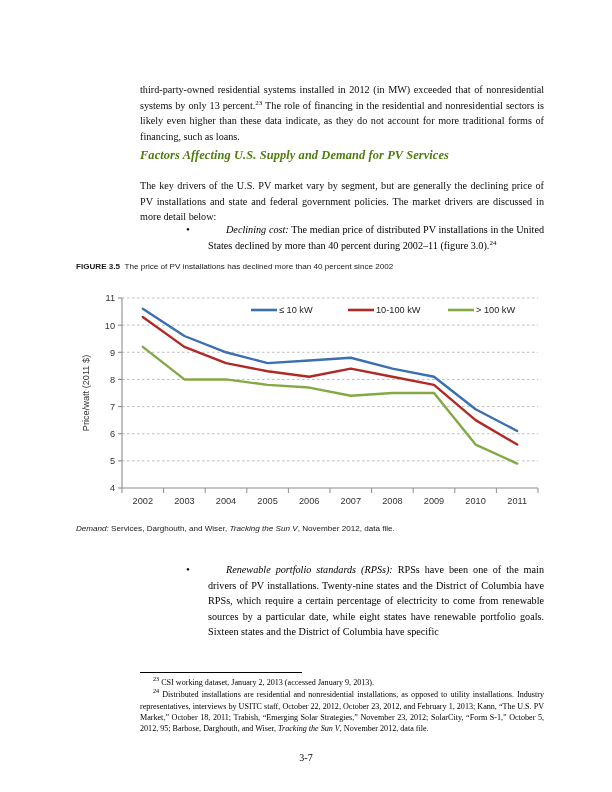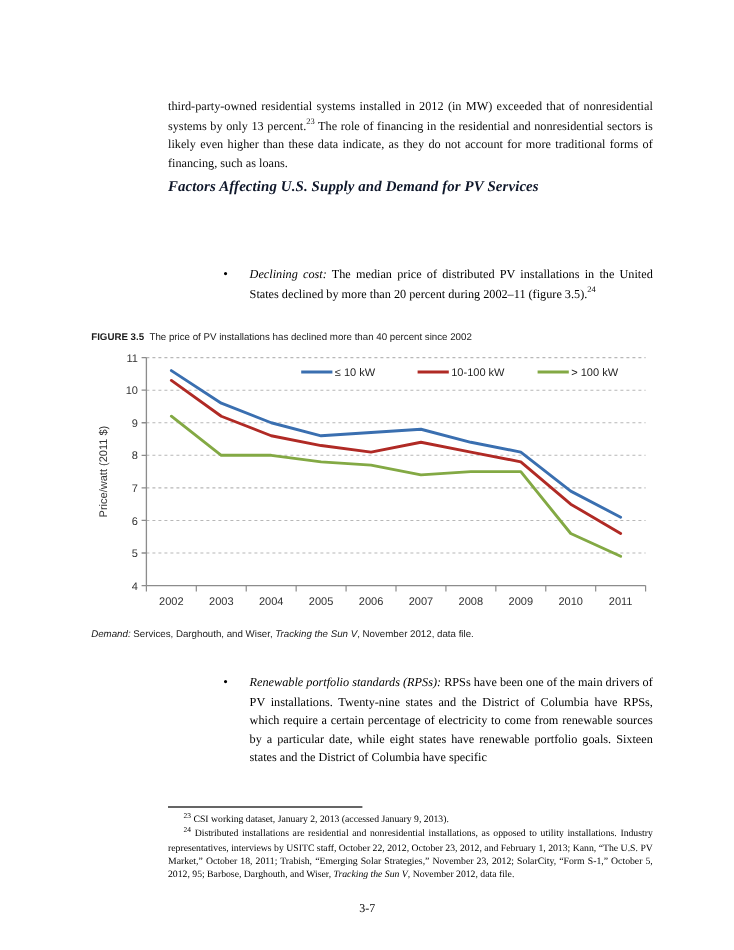--- a/index.html
+++ b/index.html
@@ -20,21 +20,21 @@
     line-height: 15.6px;
     text-align: justify;
     color: #0b0b0b;
   }
   #para-intro { left: 140px; top: 72px; width: 404px; text-indent: 0; }
   #section-heading {
     position: absolute; left: 140px; top: 138px; width: 404px;
     font-family: "Liberation Serif", serif;
     font-weight: bold; font-style: italic;
     font-size: 12.4px; letter-spacing: 0.1px;
-    color: #0f172a;
+    color: #4d7c0f;
   }
   #para-drivers { left: 140px; top: 168px; width: 404px; }
 
   .bullet-row {
     position: absolute;
     display: flex;
     width: 404px;
   }
   .bullet-dot {
     width: 22px; flex: 0 0 22px;
@@ -42,28 +42,28 @@
     text-align: left;
   }
   .bullet-body {
     flex: 1 1 auto;
     font-family: "Liberation Serif", serif;
     font-size: 10.2px; line-height: 15.6px;
     text-align: justify;
   }
   #bullet-declining-cost { left: 186px; top: 222px; width: 358px; }
   #bullet-rps { left: 186px; top: 562px; width: 358px; }
-  .lead-italic { font-style: italic; }
+  .lead-italic { font-style: italic; margin-left: 18px; }
   sup { font-size: 7px; vertical-align: super; line-height: 0; }
 
   
   #figure-caption {
     position: absolute; left: 76px; top: 262px; width: 470px;
     font-family: "Liberation Sans", sans-serif;
-    font-size: 8.1px; color: #1a1a1a; margin-top: 14px;
+    font-size: 8.1px; color: #1a1a1a;
   }
   #figure-caption .figlabel { font-weight: bold; }
 
   #chart-block {
     position: absolute;
     left: 76px; top: 288px;
     width: 470px; height: 232px;
   }
   #chart-svg { display: block; }
 
@@ -104,24 +104,25 @@
 </style>
 </head>
 <body>
 
 <div class="page">
 
   <p class="body-text" id="para-intro"><span>third-party-owned residential systems installed in 2012 (in MW) exceeded that of nonresidential systems by only 13 percent.</span><sup>23</sup><span> The role of financing in the residential and nonresidential sectors is likely even higher than these data indicate, as they do not account for more traditional forms of financing, such as loans.</span></p>
 
   <h2 id="section-heading">Factors Affecting U.S. Supply and Demand for PV Services</h2>
 
+  <p class="body-text" id="para-drivers">The key drivers of the U.S. PV market vary by segment, but are generally the declining price of PV installations and state and federal government policies. The market drivers are discussed in more detail below:</p>
 
   <div class="bullet-row" id="bullet-declining-cost">
     <span class="bullet-dot">•</span>
-    <span class="bullet-body"><span class="lead-italic">Declining cost:</span><span> The median price of distributed PV installations in the United States declined by more than 20 percent during 2002–11 (figure 3.5).</span><sup>24</sup></span>
+    <span class="bullet-body"><span class="lead-italic">Declining cost:</span><span> The median price of distributed PV installations in the United States declined by more than 40 percent during 2002–11 (figure 3.0).</span><sup>24</sup></span>
   </div>
 
   <div id="figure-caption">
     <span class="figlabel">FIGURE 3.5</span>&nbsp;&nbsp;<span>The price of PV installations has declined more than 40 percent since 2002</span>
   </div>
 
   <div id="chart-block">
     <svg id="chart-svg" width="470" height="232" viewBox="0 0 470 232" xmlns="http://www.w3.org/2000/svg">
       <g id="g-gridlines">
           <line x1="46" y1="172.85714285714286" x2="462" y2="172.85714285714286" stroke="#b8b8b8" stroke-width="0.9" stroke-dasharray="2.5,2.5"></line>

